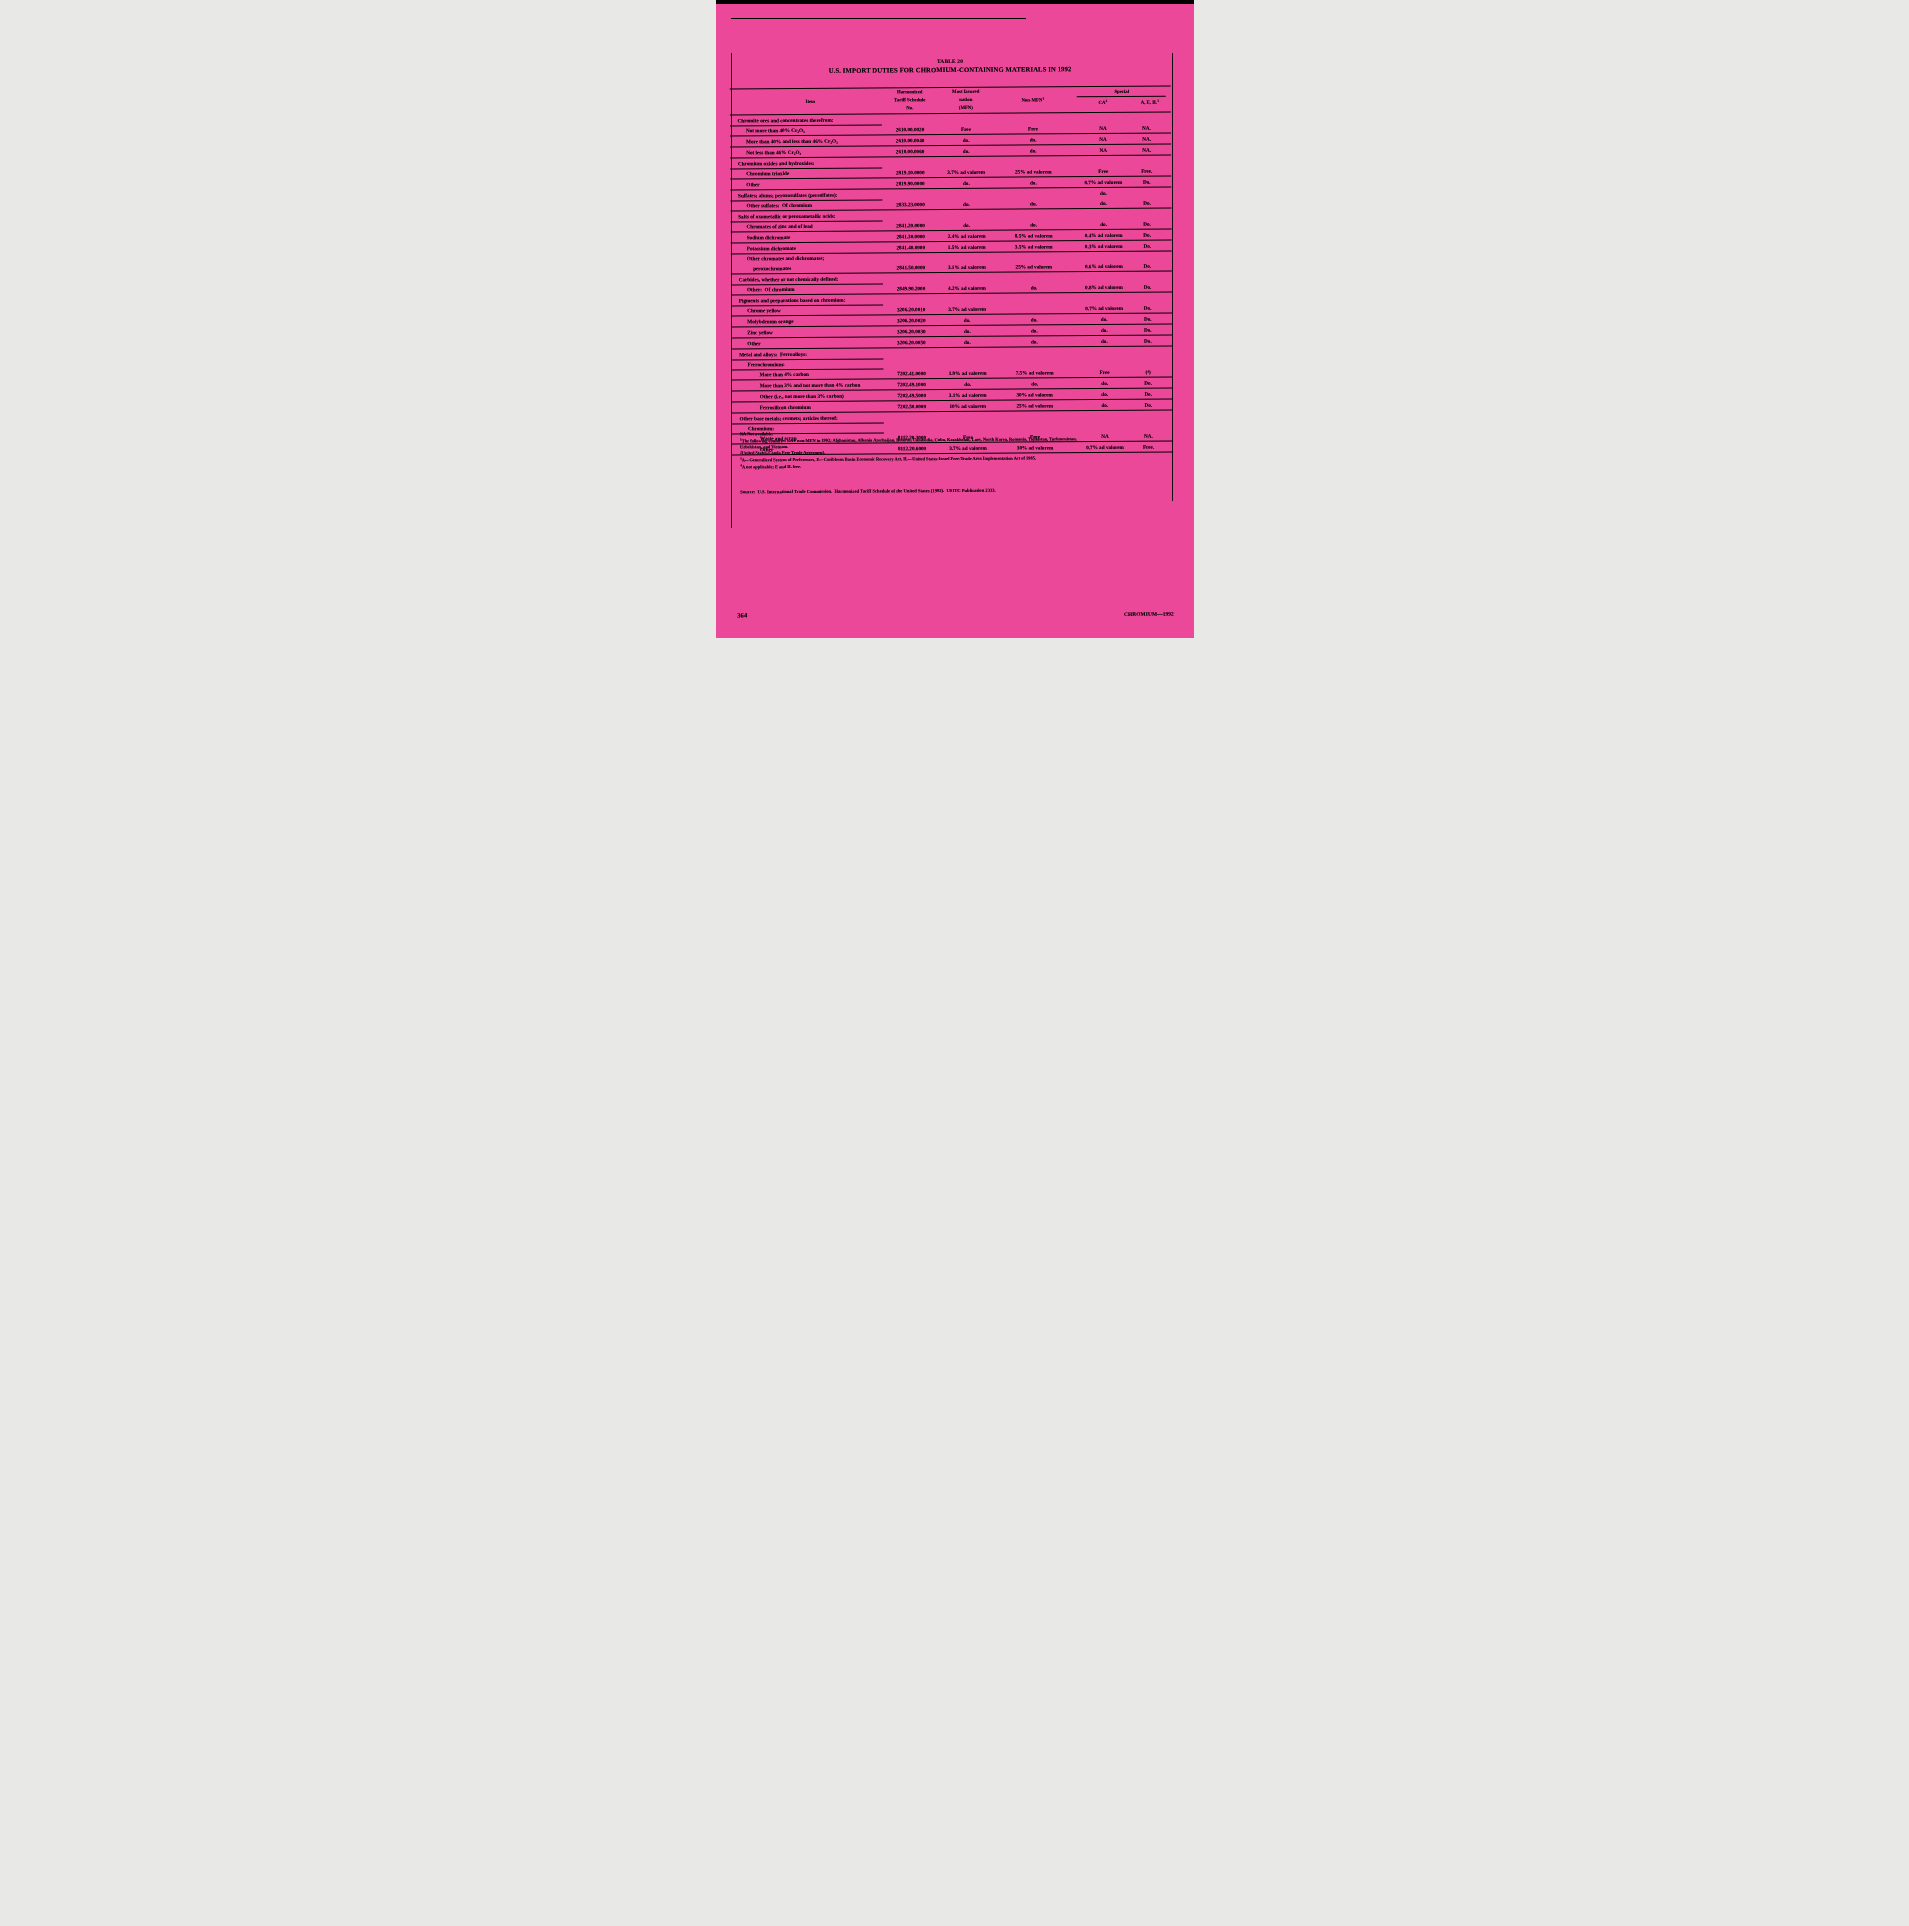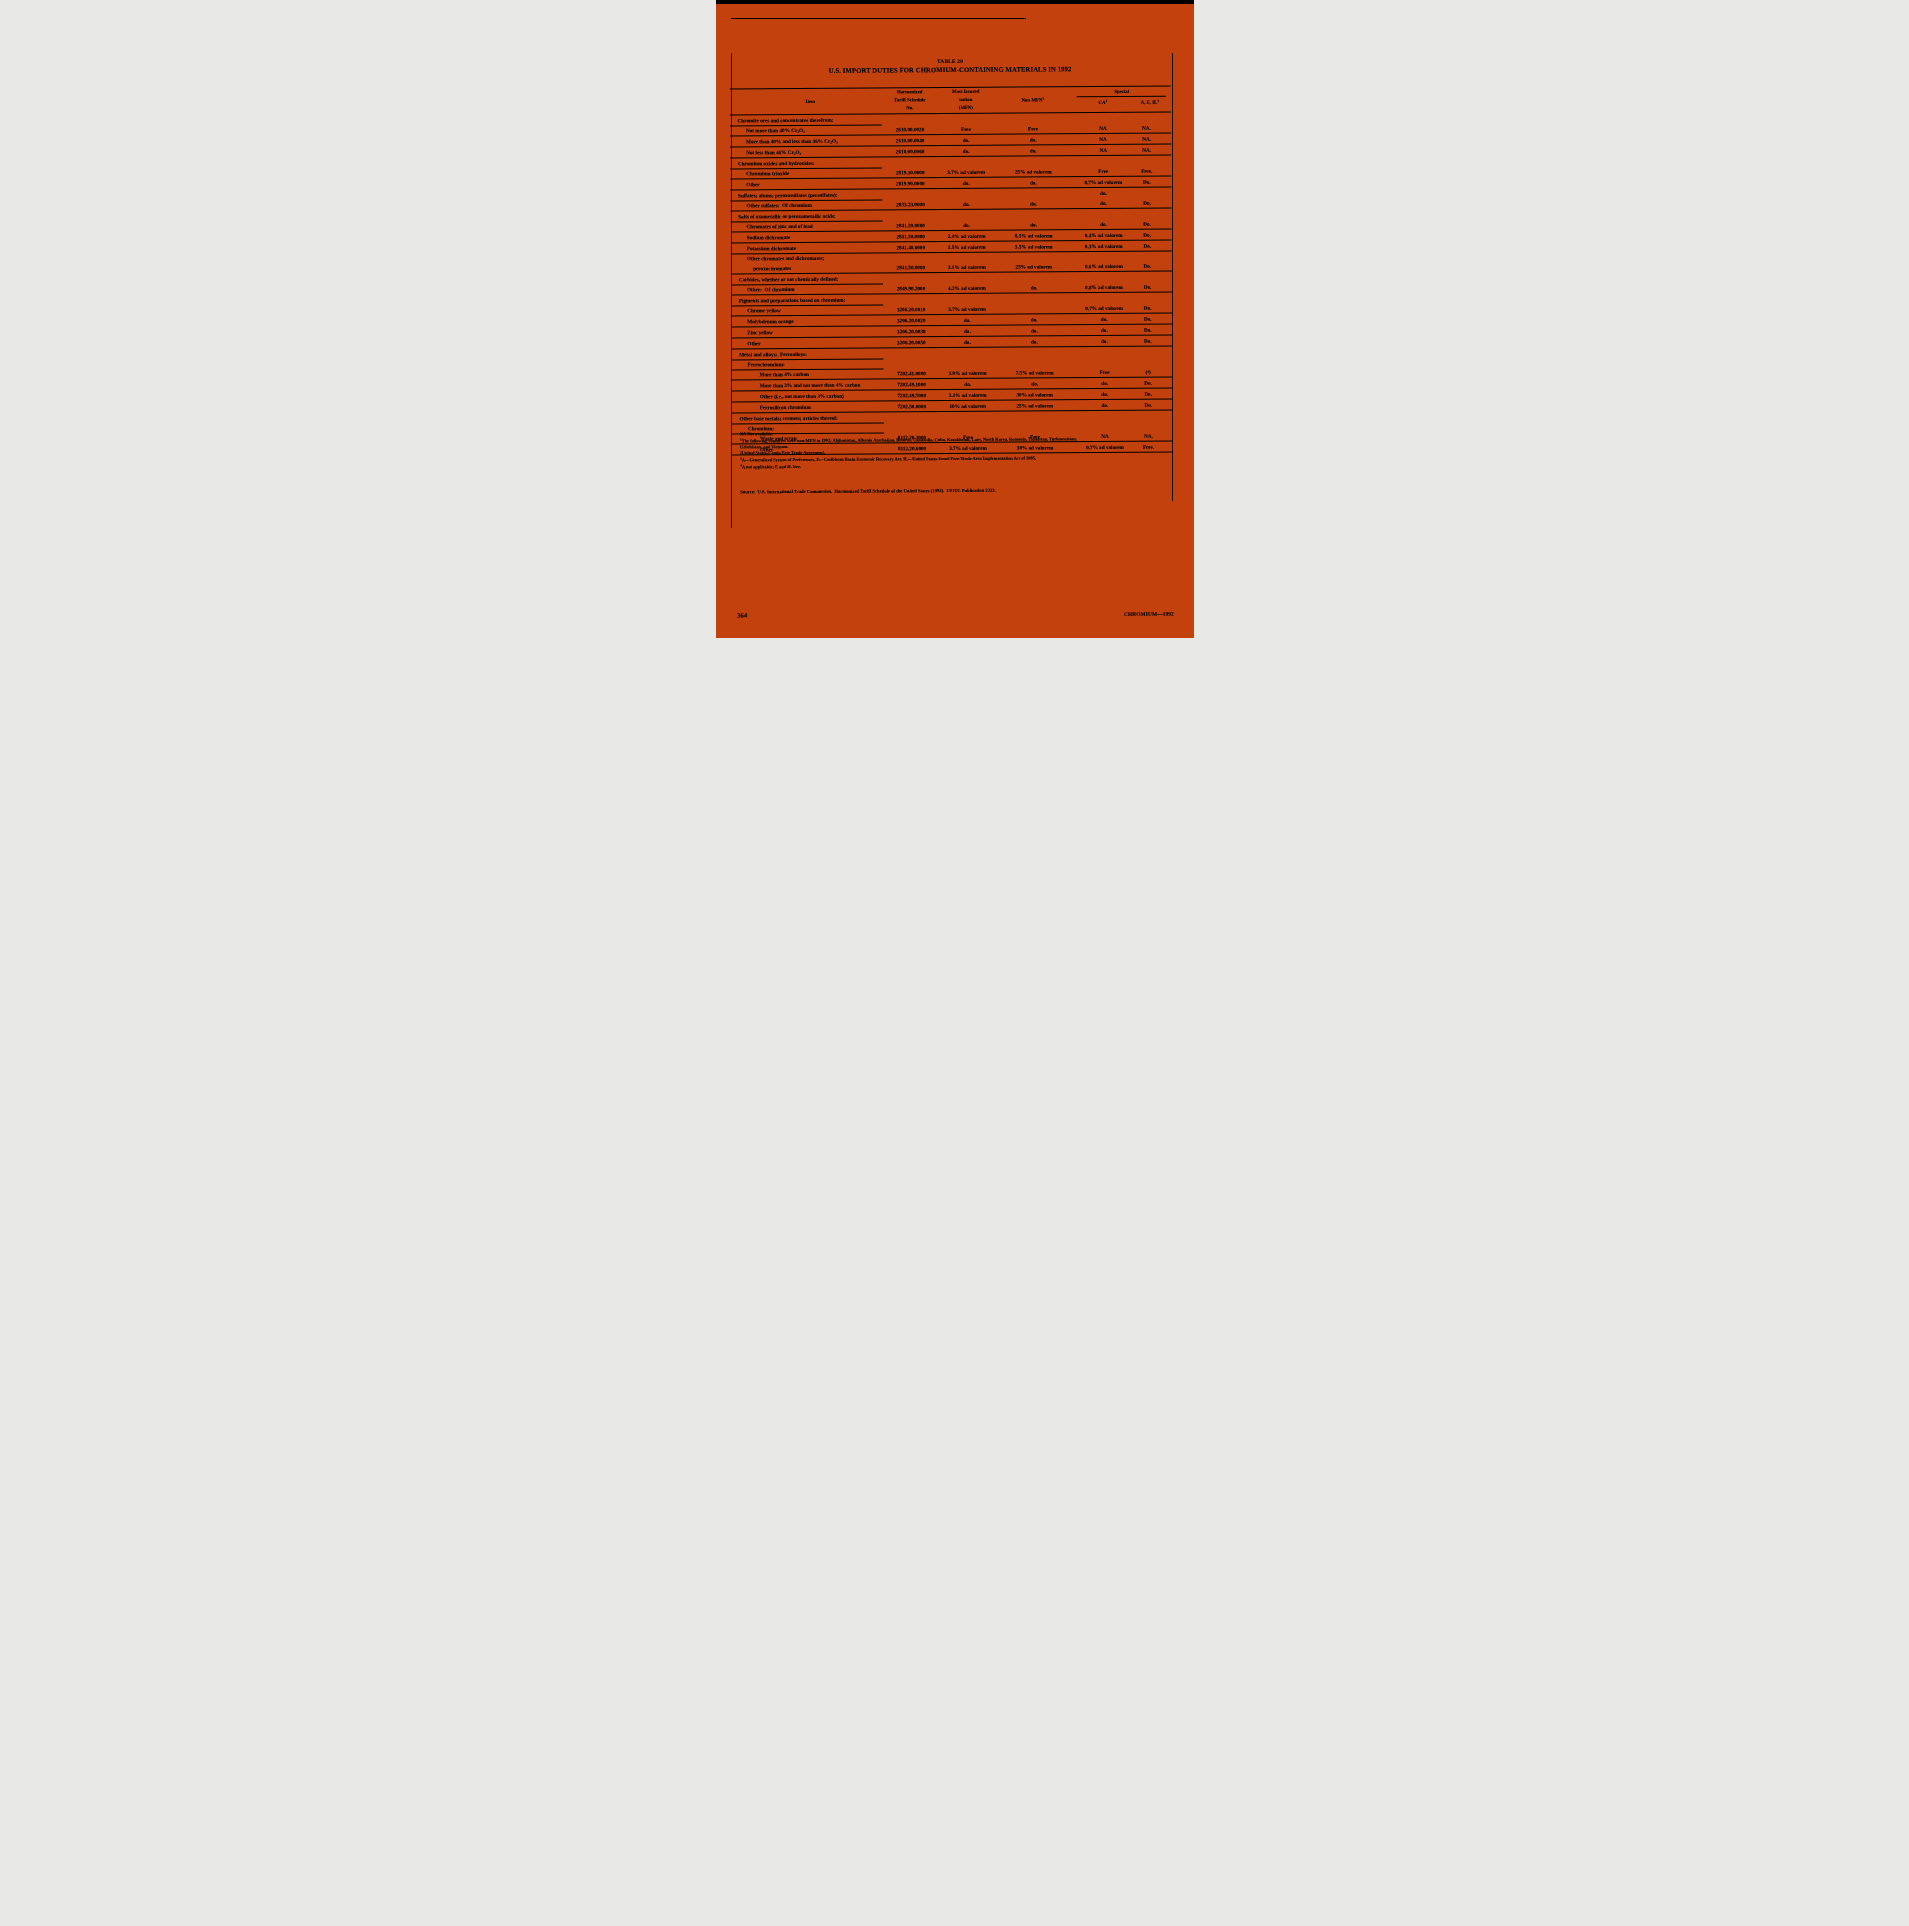--- a/index.html
+++ b/index.html
@@ -6,21 +6,21 @@
   body{
     background:#e8e8e6;
     font-family:"Liberation Serif","DejaVu Serif",serif;
     font-weight:700;
     color:#070707;
   }
   #page{
     position:relative;
     width:478px;height:638px;
     margin:0 auto;
-    background:#c2410c;
+    background:#ec4899;
     overflow:hidden;
     text-shadow:0 0 0.2px rgba(0,0,0,.55);
   }
   
   .topbar{position:absolute;top:0;left:0;width:100%;height:4.2px;background:#000;}
   .header-rule{position:absolute;top:18px;left:15.4px;width:295px;height:0.8px;background:#000;}
   .scan-left{position:absolute;top:53px;left:15px;width:0.8px;height:475px;background:#111;}
   .scan-right{position:absolute;top:53px;left:456px;width:0.8px;height:448px;background:#111;}
   
   .content{position:absolute;inset:0;transform:rotate(-0.37deg);transform-origin:50% 45%;}

